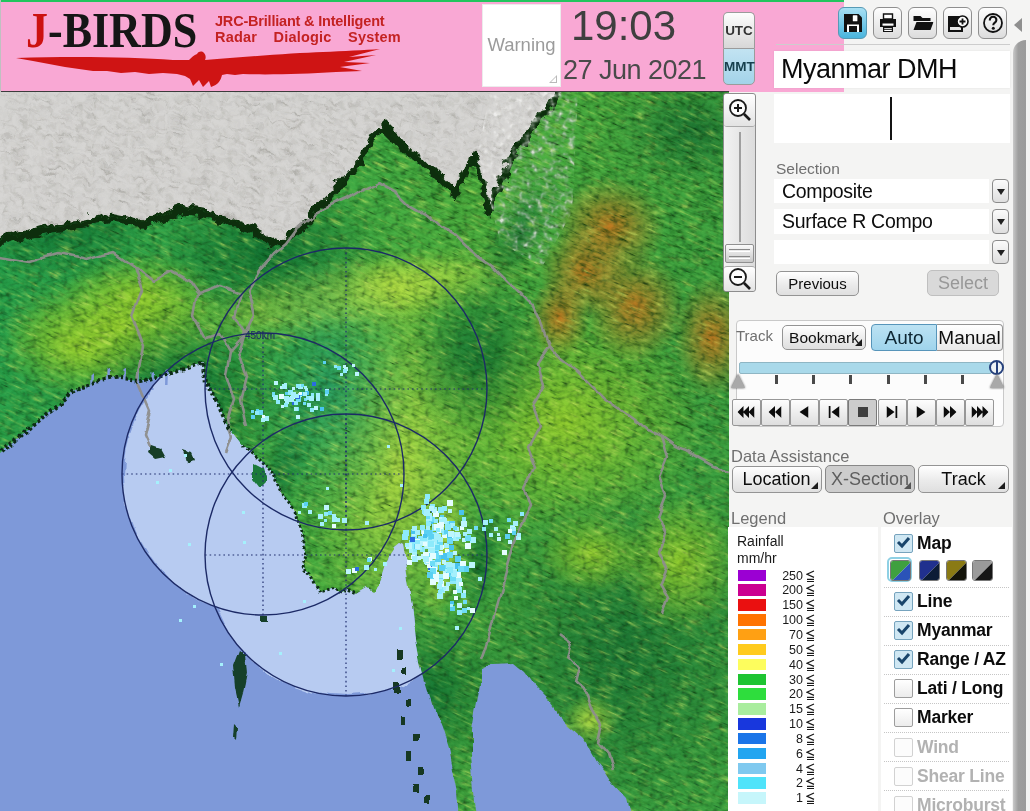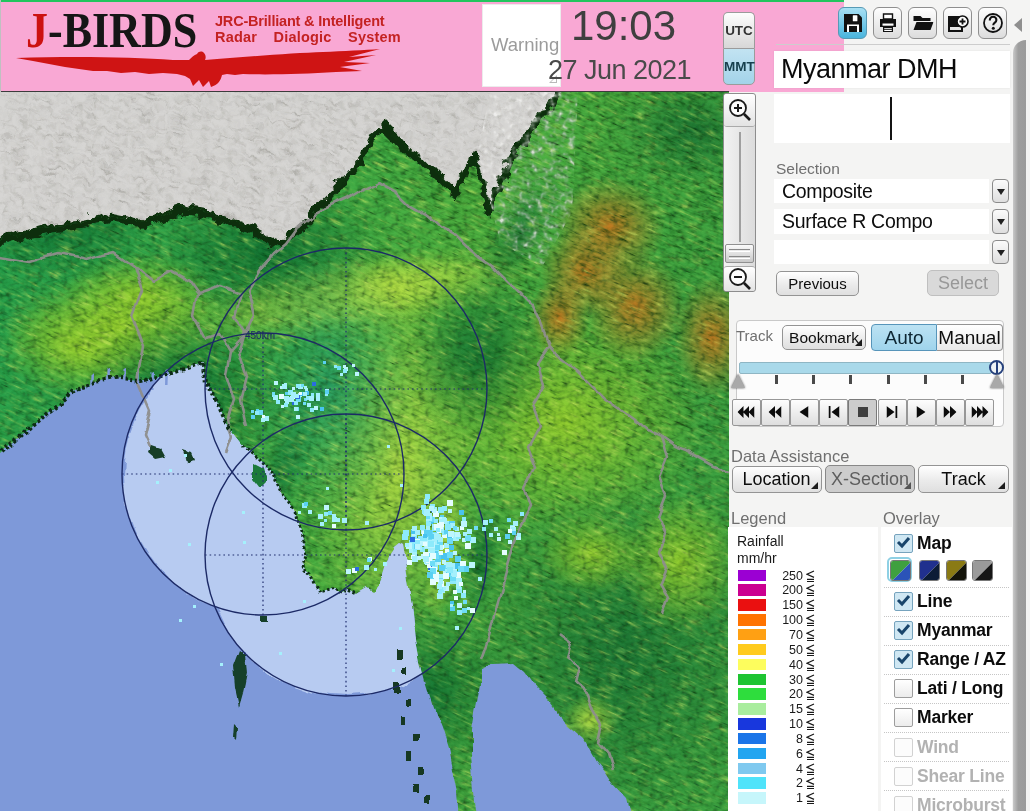--- a/index.html
+++ b/index.html
@@ -6,25 +6,25 @@
 #hdr{position:absolute;left:0;top:0;width:844px;height:92px;background:#f9a8d4;border-top:2px solid #22c55e}
 #hdrline{position:absolute;left:0;top:90.5px;width:729px;height:2.5px;background:#3c3c3c}
 #leftedge{position:absolute;left:0;top:0;width:1px;height:92px;background:#c0c0c0}
 
 #jbirds{position:absolute;left:26px;top:2px;font-family:"Liberation Serif",serif;font-weight:bold;font-size:50px;letter-spacing:0px;color:#161616;line-height:52px;transform:scaleX(0.88);transform-origin:0 0}
 #jbirds .j{color:#cc1111}
 #slog{position:absolute;left:215px;top:11px;color:#c42222;font-weight:bold;font-size:14.5px;letter-spacing:-0.2px;line-height:16px;white-space:nowrap}
 #slog .l2{letter-spacing:0.2px;word-spacing:4px}
 
 #warn{position:absolute;left:482px;top:2px;width:79px;height:83px;background:#fff;border:1px solid #ececec}
-#warn .t{position:absolute;left:8px;top:29px;width:100%;text-align:left;color:#9b9b9b;font-size:18.5px}
+#warn .t{position:absolute;left:0;top:29px;width:100%;text-align:center;color:#9b9b9b;font-size:18.5px}
 #warn .corner{position:absolute;right:3px;bottom:3px;width:0;height:0;border-left:8px solid transparent;border-bottom:8px solid #b9b9b9}
 #warn .corner2{position:absolute;right:4px;bottom:4px;width:0;height:0;border-left:5px solid transparent;border-bottom:5px solid #fff}
 #clock{position:absolute;left:570px;top:0px;width:107px;text-align:center;font-size:42px;color:#3f3f3f;letter-spacing:0px}
-#cdate{position:absolute;left:548px;top:53px;width:142px;text-align:left;font-size:27px;color:#4a4a4a;letter-spacing:-0.5px;white-space:nowrap}
+#cdate{position:absolute;left:563px;top:53px;width:142px;text-align:left;font-size:27px;color:#4a4a4a;letter-spacing:-0.5px;white-space:nowrap}
 .tzbtn{position:absolute;left:723px;width:32px;text-align:center;font-size:13.5px;font-weight:bold;color:#333;border:1px solid #9b9b9b}
 #utc{top:10px;height:36px;border-radius:5px 5px 0 0;background:linear-gradient(#fdfdfd,#e6e6e6 60%,#d7d7d7);line-height:36px;border-bottom:none}
 #mmt{top:46px;height:37px;border-radius:0 0 5px 5px;background:linear-gradient(#c2e3f2,#a3d3e9);line-height:35px;color:#18404e}
 
 .tb{position:absolute;top:5px;width:29px;height:32px;border:1.5px solid #8f8f8f;border-radius:6px;background:linear-gradient(#fefefe,#dcdcdc)}
 .tb svg{position:absolute;left:50%;top:50%;transform:translate(-50%,-50%)}
 #tb1{left:838px;background:linear-gradient(#a8e0f4,#49b4dd);border-color:#579ab5}
 #tb2{left:873px}#tb3{left:908px}#tb4{left:943px}#tb5{left:978px}
 #collapse{position:absolute;left:1014px;top:16px;width:0;height:0;border-top:7px solid transparent;border-bottom:7px solid transparent;border-right:8px solid #8f8f8f}
 

